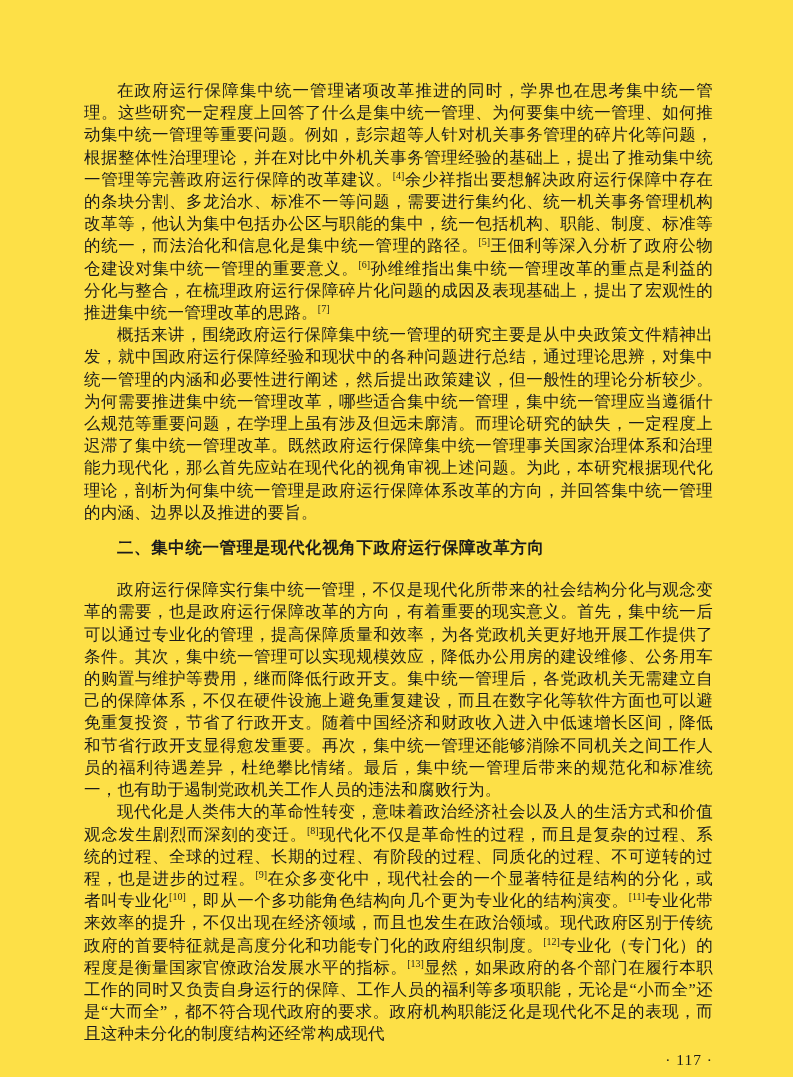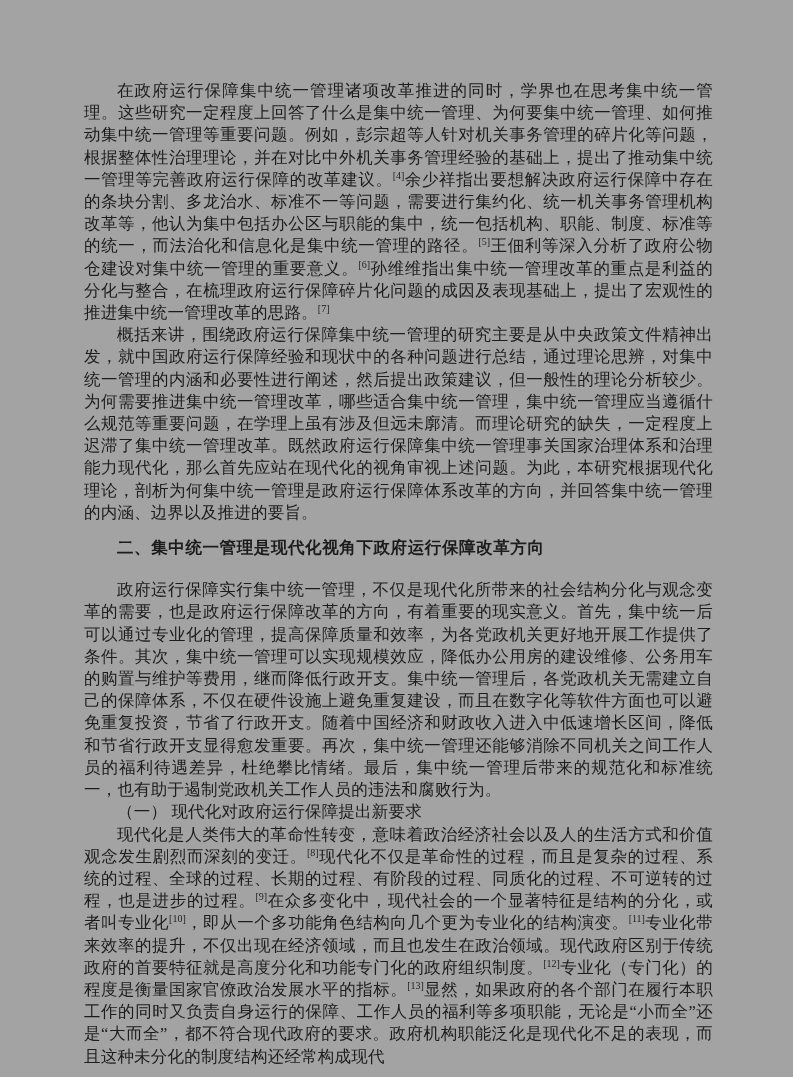--- a/index.html
+++ b/index.html
@@ -4,21 +4,21 @@
 <style>
   html, body {
     margin: 0;
     padding: 0;
     background: #fafafa;
   }
   .page {
     position: relative;
     width: 793px;
     height: 1077px;
-    background: #a3a3a3;
+    background: #fde047;
     overflow: hidden;
     color: #1c1c1c;
   }
   .page-body {
     position: absolute;
     left: 84px;
     top: 80px;
     width: 629px;
   }
   .block {
@@ -58,17 +58,16 @@
 </head>
 <body>
 
 <div class="page">
   <div class="page-body">
 
     <p class="block paragraph"><span>在政府运行保障集中统一管理诸项改革推进的同时，学界也在思考集中统一管理。这些研究一定程度上回答了什么是集中统一管理、为何要集中统一管理、如何推动集中统一管理等重要问题。例如，彭宗超等人针对机关事务管理的碎片化等问题，根据整体性治理理论，并在对比中外机关事务管理经验的基础上，提出了推动集中统一管理等完善政府运行保障的改革建议。</span><sup>[4]</sup><span>余少祥指出要想解决政府运行保障中存在的条块分割、多龙治水、标准不一等问题，需要进行集约化、统一机关事务管理机构改革等，他认为集中包括办公区与职能的集中，统一包括机构、职能、制度、标准等的统一，而法治化和信息化是集中统一管理的路径。</span><sup>[5]</sup><span>王佃利等深入分析了政府公物仓建设对集中统一管理的重要意义。</span><sup>[6]</sup><span>孙维维指出集中统一管理改革的重点是利益的分化与整合，在梳理政府运行保障碎片化问题的成因及表现基础上，提出了宏观性的推进集中统一管理改革的思路。</span><sup>[7]</sup></p>
       <p class="block paragraph"><span>概括来讲，围绕政府运行保障集中统一管理的研究主要是从中央政策文件精神出发，就中国政府运行保障经验和现状中的各种问题进行总结，通过理论思辨，对集中统一管理的内涵和必要性进行阐述，然后提出政策建议，但一般性的理论分析较少。为何需要推进集中统一管理改革，哪些适合集中统一管理，集中统一管理应当遵循什么规范等重要问题，在学理上虽有涉及但远未廓清。而理论研究的缺失，一定程度上迟滞了集中统一管理改革。既然政府运行保障集中统一管理事关国家治理体系和治理能力现代化，那么首先应站在现代化的视角审视上述问题。为此，本研究根据现代化理论，剖析为何集中统一管理是政府运行保障体系改革的方向，并回答集中统一管理的内涵、边界以及推进的要旨。</span></p>
       <p class="block heading"><span>二、集中统一管理是现代化视角下政府运行保障改革方向</span></p>
       <p class="block paragraph"><span>政府运行保障实行集中统一管理，不仅是现代化所带来的社会结构分化与观念变革的需要，也是政府运行保障改革的方向，有着重要的现实意义。首先，集中统一后可以通过专业化的管理，提高保障质量和效率，为各党政机关更好地开展工作提供了条件。其次，集中统一管理可以实现规模效应，降低办公用房的建设维修、公务用车的购置与维护等费用，继而降低行政开支。集中统一管理后，各党政机关无需建立自己的保障体系，不仅在硬件设施上避免重复建设，而且在数字化等软件方面也可以避免重复投资，节省了行政开支。随着中国经济和财政收入进入中低速增长区间，降低和节省行政开支显得愈发重要。再次，集中统一管理还能够消除不同机关之间工作人员的福利待遇差异，杜绝攀比情绪。最后，集中统一管理后带来的规范化和标准统一，也有助于遏制党政机关工作人员的违法和腐败行为。</span></p>
-      <p class="block subheading"><span>（一） 现代化对政府运行保障提出新要求</span></p>
       <p class="block paragraph"><span>现代化是人类伟大的革命性转变，意味着政治经济社会以及人的生活方式和价值观念发生剧烈而深刻的变迁。</span><sup>[8]</sup><span>现代化不仅是革命性的过程，而且是复杂的过程、系统的过程、全球的过程、长期的过程、有阶段的过程、同质化的过程、不可逆转的过程，也是进步的过程。</span><sup>[9]</sup><span>在众多变化中，现代社会的一个显著特征是结构的分化，或者叫专业化</span><sup>[10]</sup><span>，即从一个多功能角色结构向几个更为专业化的结构演变。</span><sup>[11]</sup><span>专业化带来效率的提升，不仅出现在经济领域，而且也发生在政治领域。现代政府区别于传统政府的首要特征就是高度分化和功能专门化的政府组织制度。</span><sup>[12]</sup><span>专业化（专门化）的程度是衡量国家官僚政治发展水平的指标。</span><sup>[13]</sup><span>显然，如果政府的各个部门在履行本职工作的同时又负责自身运行的保障、工作人员的福利等多项职能，无论是“小而全”还是“大而全”，都不符合现代政府的要求。政府机构职能泛化是现代化不足的表现，而且这种未分化的制度结构还经常构成现代</span></p>
       <p class="page-number">· 117 ·</p>
   </div>
 </div>
 
 </body></html>

